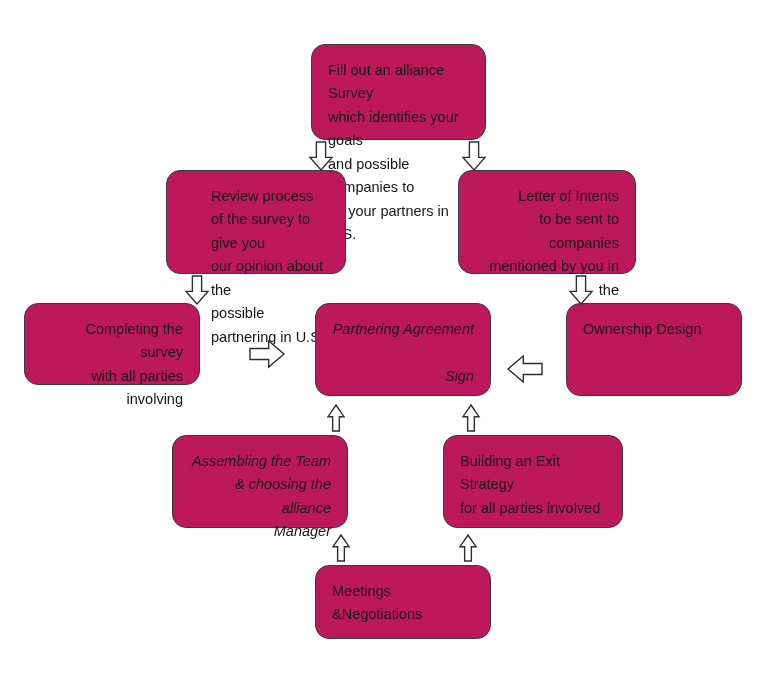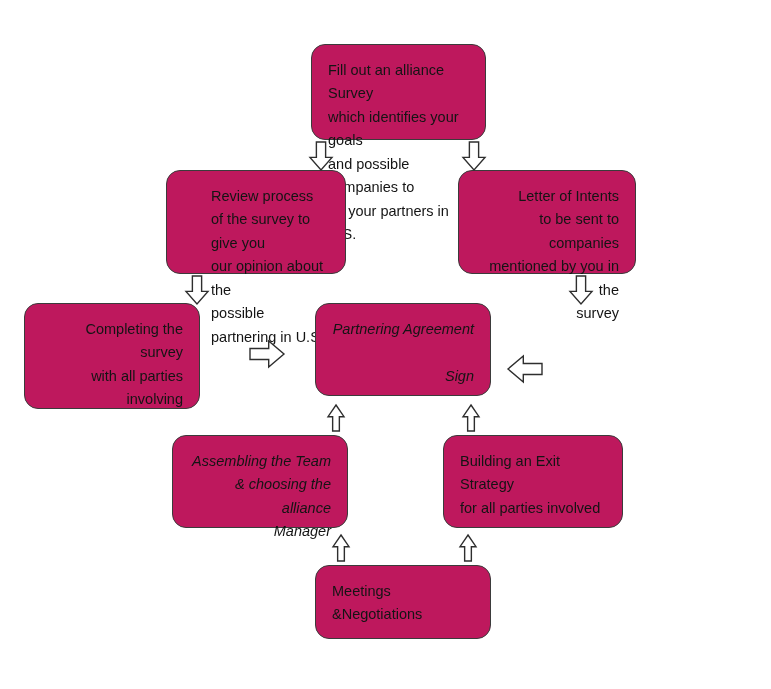--- a/index.html
+++ b/index.html
@@ -54,25 +54,26 @@
 and possible companies to
 be your partners in U.S.</div>
     <div class="node left-text" style="left: 166px; top: 170px; width: 180px; height: 104px; padding-left: 44px;">Review process
 of the survey to give you
 our opinion about the
 possible partnering in U.S.</div>
     <div class="node center-text" style="left: 458px; top: 170px; width: 178px; height: 104px;">Letter of Intents
 to be sent to companies
 mentioned by you in the
 survey</div>
-    <div class="node center-text" style="left: 24px; top: 303px; width: 176px; height: 106px;">Completing the survey
+    <div class="node center-text" style="left: 24px; top: 303px; width: 176px; height: 82px;">Completing the survey
 with all parties involving</div>
     <div class="node center-text" style="left: 315px; top: 303px; width: 176px; height: 93px; font-style: italic;">Partnering Agreement
 
 Sign</div>
+    <div class="node left-text" style="left: 566px; top: 303px; width: 176px; height: 93px;">Ownership Design</div>
     <div class="node center-text" style="left: 172px; top: 435px; width: 176px; height: 93px; font-style: italic;">Assembling the Team
 &amp; choosing the alliance
 Manager</div>
     <div class="node left-text" style="left: 443px; top: 435px; width: 180px; height: 93px;">Building an Exit Strategy
 for all parties involved</div>
     <div class="node left-text" style="left: 315px; top: 565px; width: 176px; height: 74px;">Meetings &amp;Negotiations</div>
     <span class="arrow" style="left: 310px; top: 142px; width: 22px; height: 28px;">
       <svg width="22" height="28" viewBox="0 0 22 28">
         <path d="M6.38,0 L15.620000000000001,0 L15.620000000000001,15.400000000000002 L22,15.400000000000002 L11,28 L0,15.400000000000002 L6.38,15.400000000000002 Z"></path>
       </svg>

